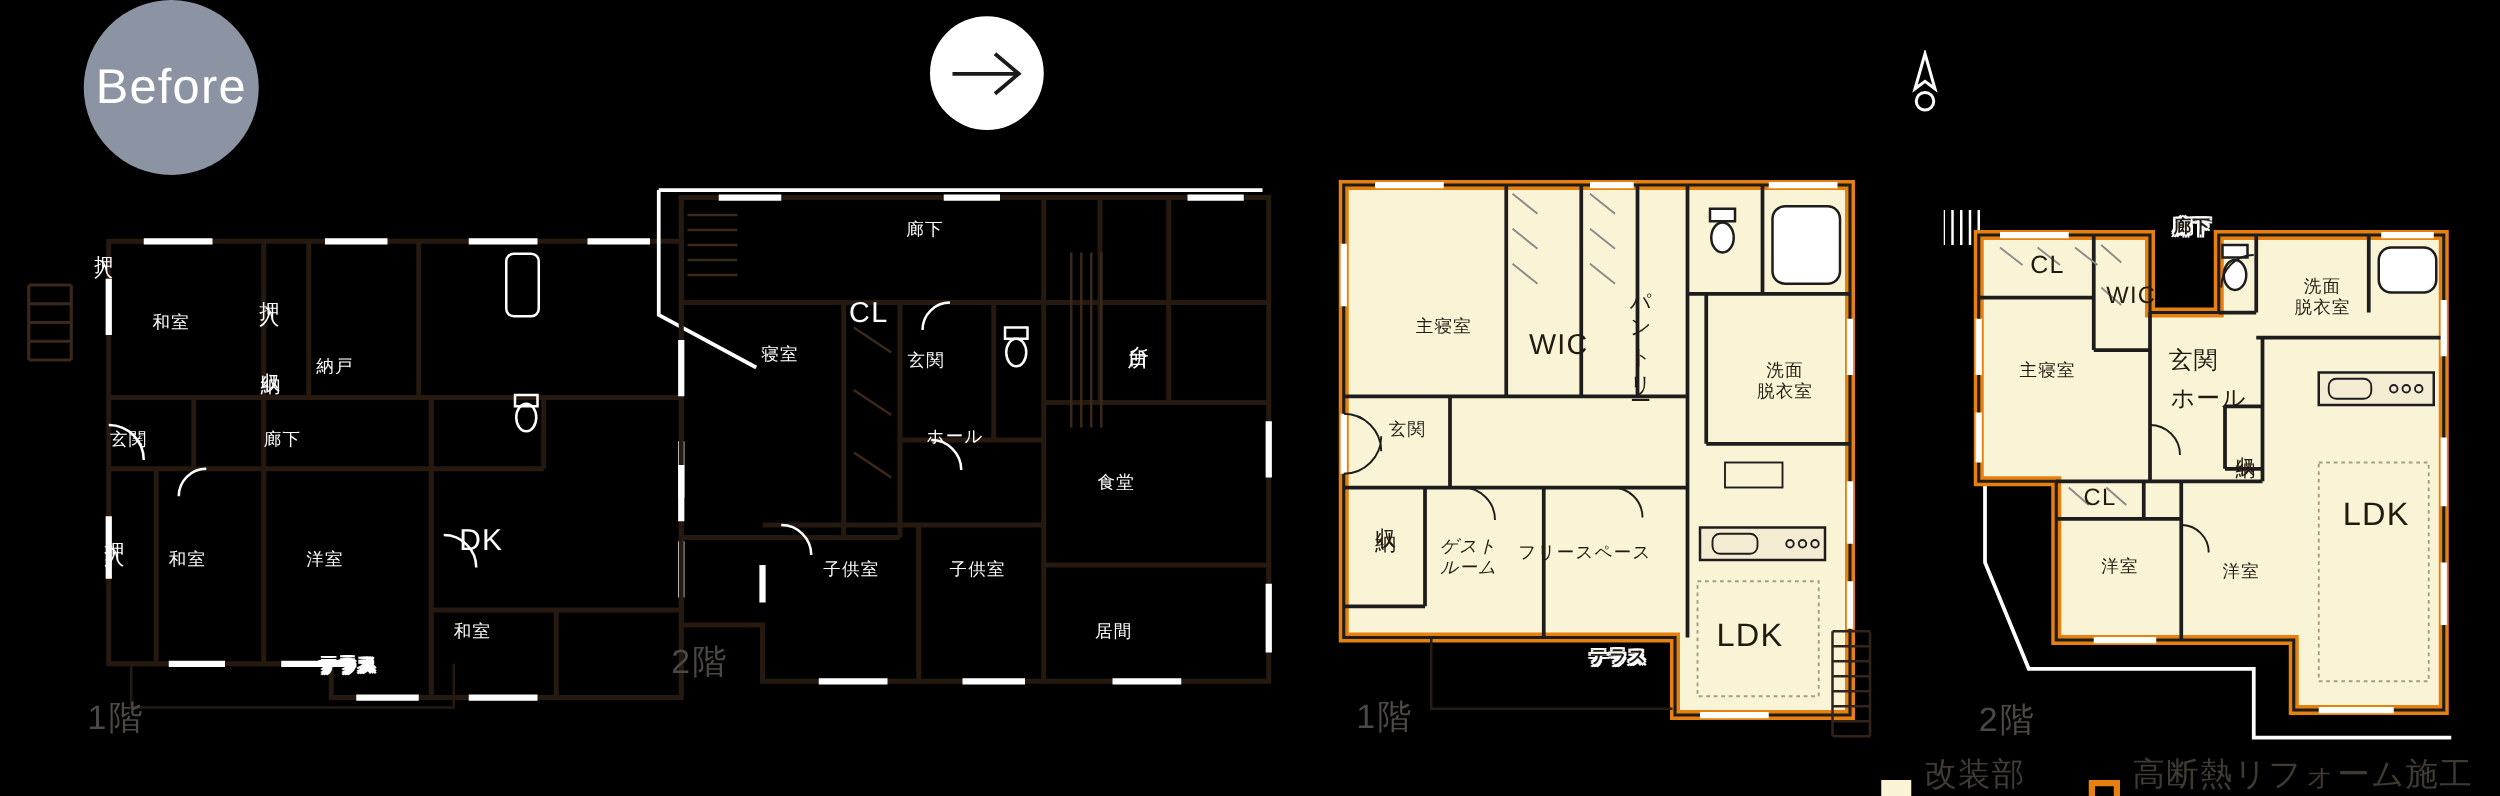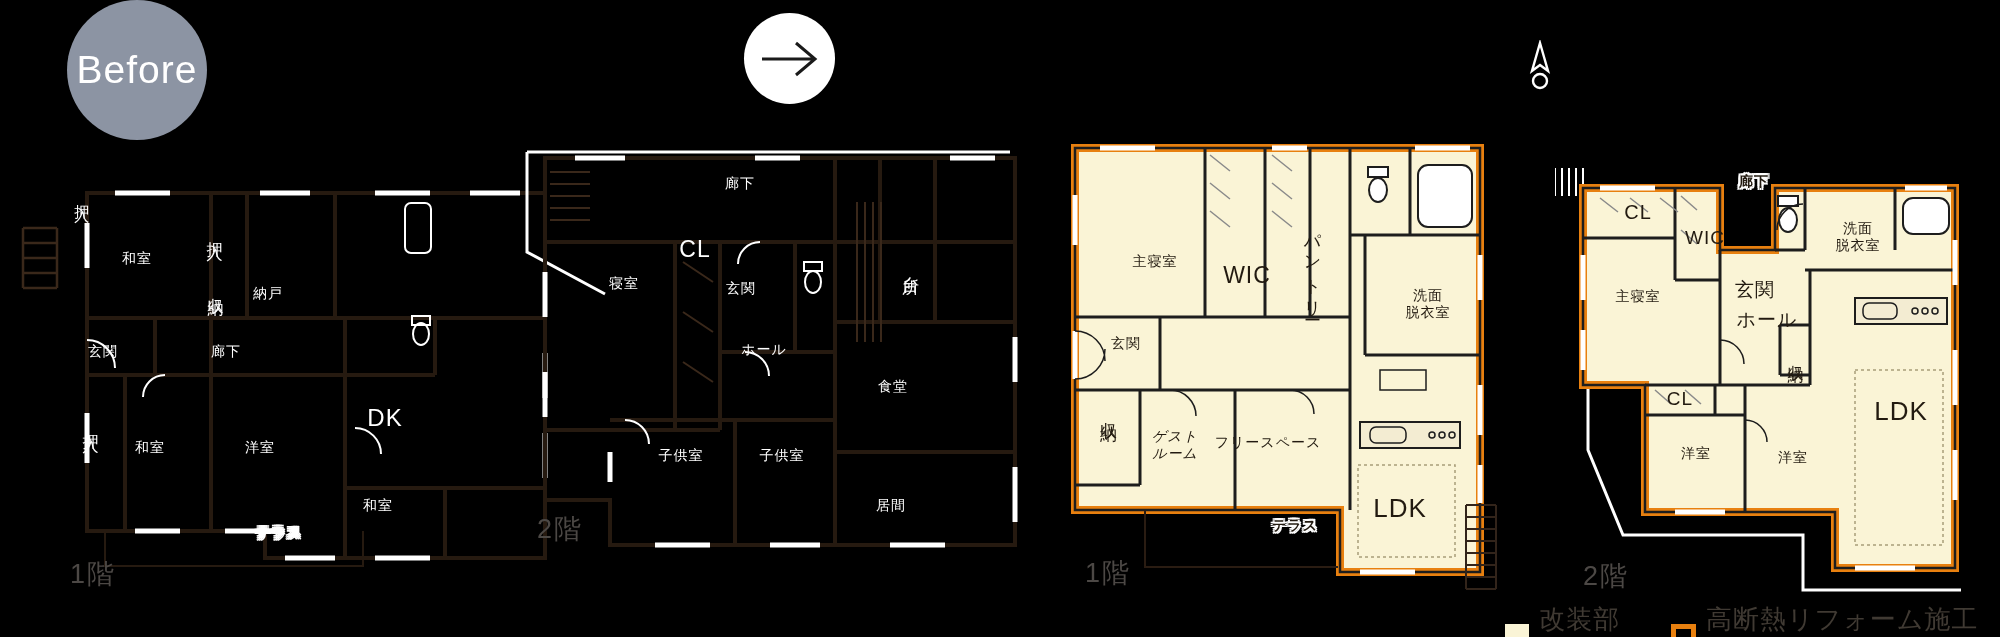--- a/index.html
+++ b/index.html
@@ -75,21 +75,21 @@
         <div class="room-label vertical" style="left: 67px; top: 67px; font-size: 15px;">押入</div>
         <div class="room-label" style="left: 122px; top: 130px;">和室</div>
         <div class="room-label vertical" style="left: 199px; top: 104px; font-size: 16px;">押入</div>
         <div class="room-label vertical" style="left: 200px; top: 160px; font-size: 16px;">収納</div>
         <div class="room-label" style="left: 253px; top: 130px; margin-top: 35px;">納戸</div>
         <div class="room-label" style="left: 88px; top: 223px;">玄関</div>
         <div class="room-label" style="left: 211px; top: 223px;">廊下</div>
         <div class="room-label vertical" style="left: 75px; top: 296px; font-size: 16px;">押入</div>
         <div class="room-label" style="left: 135px; top: 319px;">和室</div>
         <div class="room-label" style="left: 245px; top: 319px;">洋室</div>
-        <div class="room-label" style="left: 370px; top: 290px; font-size: 24px;">DK</div>
+        <div class="room-label" style="left: 370px; top: 305px; font-size: 24px;">DK</div>
         <div class="room-label" style="left: 363px; top: 377px;">和室</div>
         <div class="room-label outlined" style="left: 264px; top: 404px;">テラス</div>
         <div class="floor-label" style="left: 78px; top: 446px;">1階</div>
       </div>
   </div>
 
   <div class="plan before" style="left:505px;top:122px;width:530px;height:470px;">
     <svg width="530" height="470" viewBox="0 0 530 470">
       <path d="M22,30 H505 M22,30 V130 L100,172" fill="none" stroke="#fff" stroke-width="3"></path>
       <path d="M40,36 H510 V423 H105 V378 H40 Z" fill="none" stroke="#261A10" stroke-width="4"></path>

